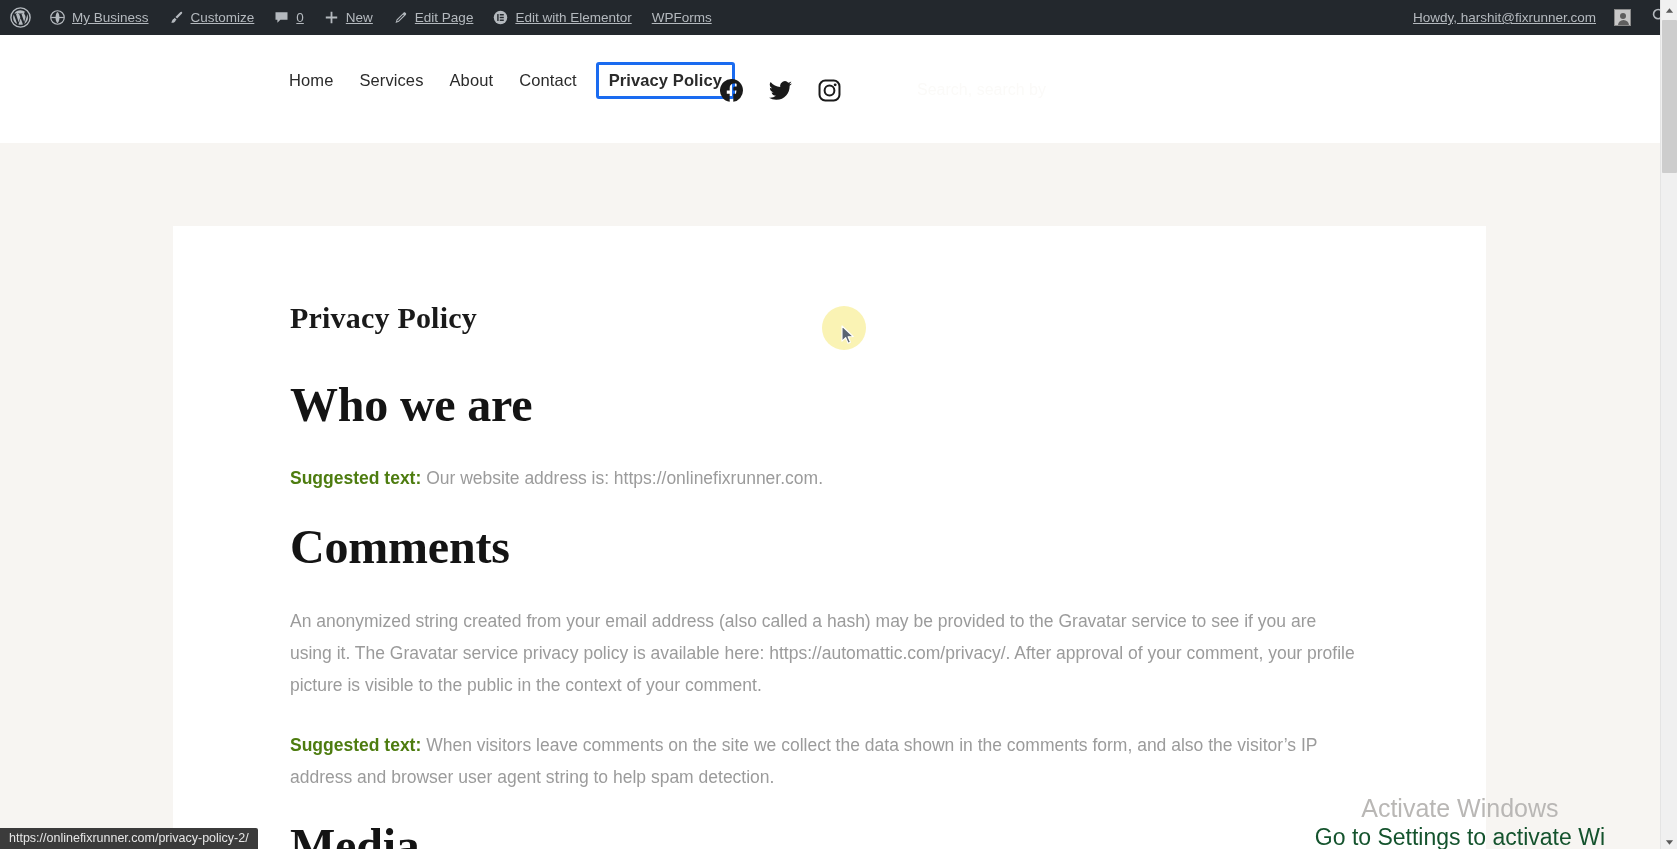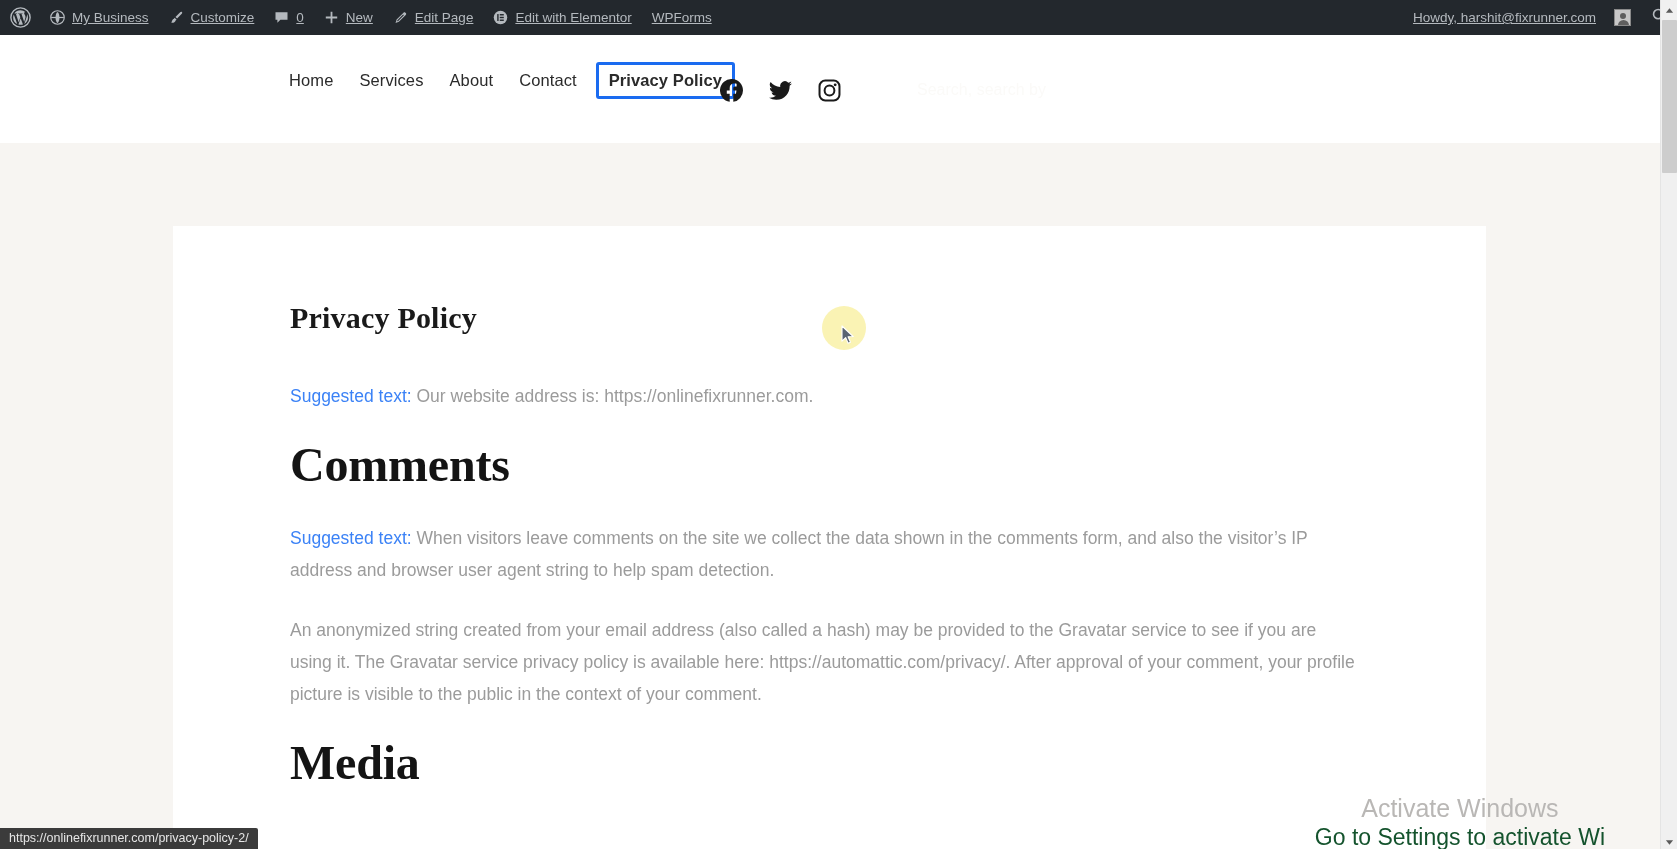--- a/index.html
+++ b/index.html
@@ -190,21 +190,21 @@
   }
   h2.sec.tight { margin-top: 26px; }
 
   p.body {
     font-size: 17.5px;
     line-height: 32px;
     color: #9b9b9b;
     margin: 0 0 28px 0;
     max-width: 1065px;
   }
-  p.body b { color: #3b82f6; font-weight: 400; }
+  p.body b { color: #4d7c0f; font-weight: 700; }
 
   
   #cursorhl {
     position: absolute;
     left: 822px; top: 306px;
     width: 44px; height: 44px;
     border-radius: 50%;
     background: #faf3b4;
     z-index: 60;
     pointer-events: none;
@@ -412,25 +412,26 @@
 
     <div id="ghosttext">Search, search by</div>
   </div>
 
   <div id="pagebg"></div>
 
   <div id="card">
 
     <div class="kicker">Privacy Policy</div>
 
+    <h2 class="sec">Who we are</h2>
     <p class="body"><b>Suggested text:</b><span> Our website address is: https://onlinefixrunner.com.</span></p>
 
     <h2 class="sec tight">Comments</h2>
+    <p class="body">An anonymized string created from your email address (also called a hash) may be provided to the Gravatar service to see if you are using it. The Gravatar service privacy policy is available here: https://automattic.com/privacy/. After approval of your comment, your profile picture is visible to the public in the context of your comment.</p>
     <p class="body"><b>Suggested text:</b><span> When visitors leave comments on the site we collect the data shown in the comments form, and also the visitor’s IP address and browser user agent string to help spam detection.</span></p>
-    <p class="body">An anonymized string created from your email address (also called a hash) may be provided to the Gravatar service to see if you are using it. The Gravatar service privacy policy is available here: https://automattic.com/privacy/. After approval of your comment, your profile picture is visible to the public in the context of your comment.</p>
 
     <h2 class="sec tight">Media</h2>
   </div>
 
   <div id="cursorhl"></div>
   <div id="cursorarrow">
     <svg width="15" height="20" viewBox="0 0 15 20">
         <path d="M1 1 L1 16.2 L4.7 12.6 L7.1 18.2 L9.5 17.2 L7.1 11.8 L12.2 11.5 Z" fill="#5a6472" stroke="#ffffff" stroke-width="1.1" stroke-linejoin="round"></path>
       </svg>
   </div>

